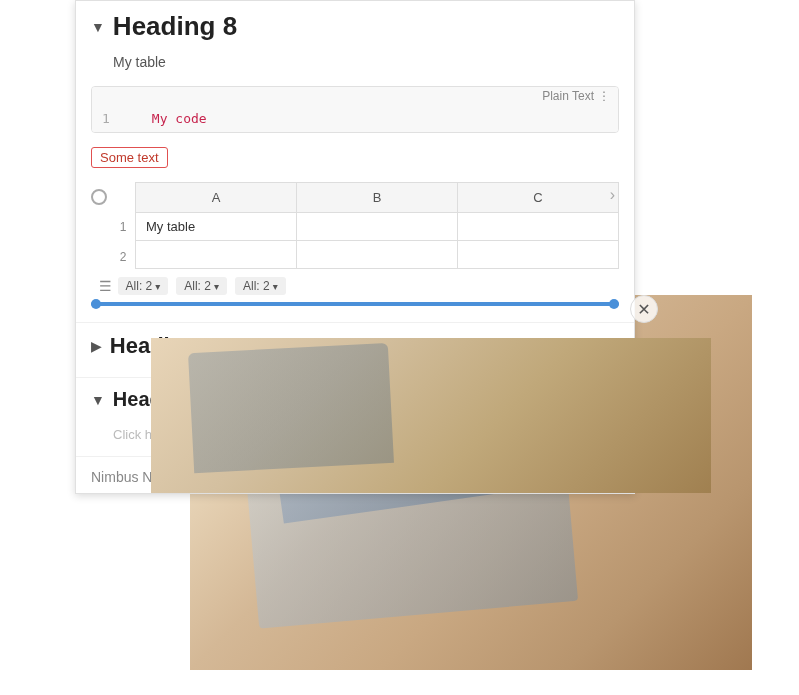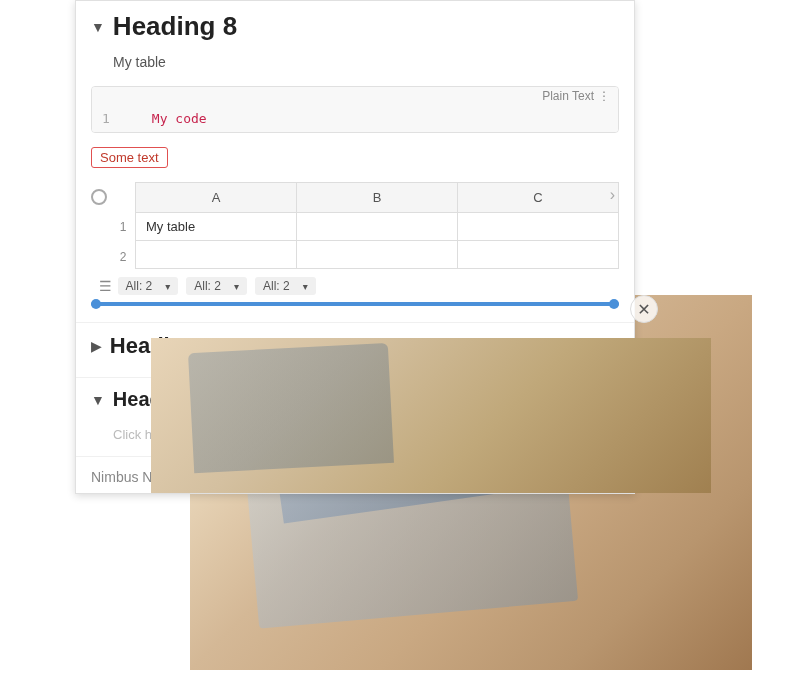--- a/index.html
+++ b/index.html
@@ -241,21 +241,21 @@
     .filter-icon {
       color: #888;
       font-size: 14px;
       padding: 2px 6px;
       cursor: pointer;
     }
 
     .filter-badge {
       display: inline-flex;
       align-items: center;
-      gap: 13px;
+      gap: 3px;
       font-size: 12px;
       color: #555;
       padding: 2px 8px;
       background: #f0f0f0;
       border-radius: 3px;
       margin-right: 8px;
       cursor: pointer;
     }
 
     .filter-badge .arrow {

